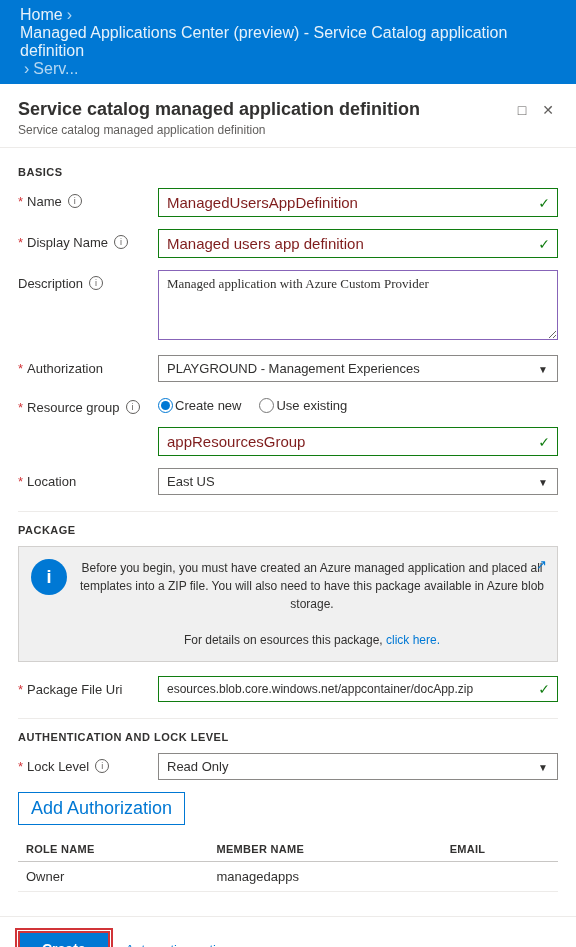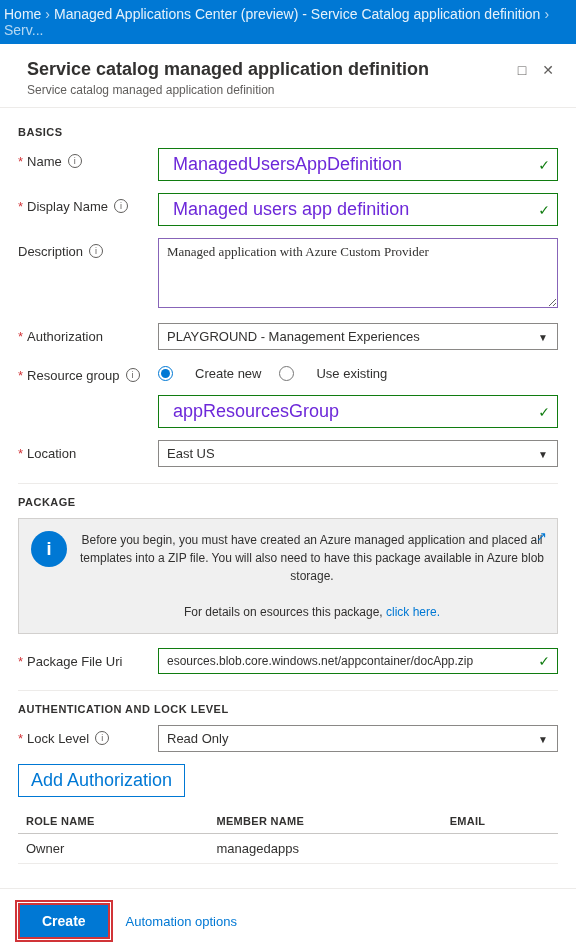--- a/index.html
+++ b/index.html
@@ -8,44 +8,44 @@
       font-size: 13px;
       color: #323130;
       background: #fff;
       width: 576px;
       min-height: 947px;
     }
 
     
     .breadcrumb {
       background: #0078d4;
-      padding: 6px 4px;
+      padding: 6px 20px;
       display: flex;
       align-items: center;
       flex-wrap: wrap;
-      font-size: 14px;
+      font-size: 16px;
       color: #fff;
     }
     .breadcrumb-item {
       color: #fff;
       opacity: 0.9;
       cursor: pointer;
     }
     .breadcrumb-separator {
       margin: 0 4px;
       opacity: 0.7;
     }
     .breadcrumb-item.active {
       opacity: 0.7;
       cursor: default;
     }
 
     
     .page-header {
-      padding: 14px 18px 10px 27px;
+      padding: 14px 18px 10px 18px;
       border-bottom: 1px solid #edebe9;
       display: flex;
       align-items: flex-start;
       justify-content: space-between;
     }
     .page-title {
       font-size: 18px;
       font-weight: 600;
       color: #323130;
       line-height: 1.3;
@@ -121,23 +121,23 @@
       flex-shrink: 0;
     }
     .form-field {
       flex: 1;
     }
 
     
     .text-input {
       width: 100%;
       border: 1px solid #8a8886;
-      padding: 5px 14px;
-      font-size: 18px;
-      color: #6d28d9;
+      padding: 5px 8px;
+      font-size: 15px;
+      color: #7f1d1d;
       outline: none;
       background: #fff;
     }
     .text-input.valid {
       border-color: #107c10;
     }
 
     
     .input-wrapper {
       position: relative;
@@ -201,21 +201,21 @@
     
     .radio-group {
       display: flex;
       align-items: center;
       gap: 18px;
       padding-top: 4px;
     }
     .radio-option {
       display: flex;
       align-items: center;
-      gap: 22px;
+      gap: 2px;
       cursor: pointer;
       font-size: 13px;
     }
     .radio-option input[type="radio"] {
       accent-color: #0078d4;
       width: 15px;
       height: 15px;
     }
 
     

